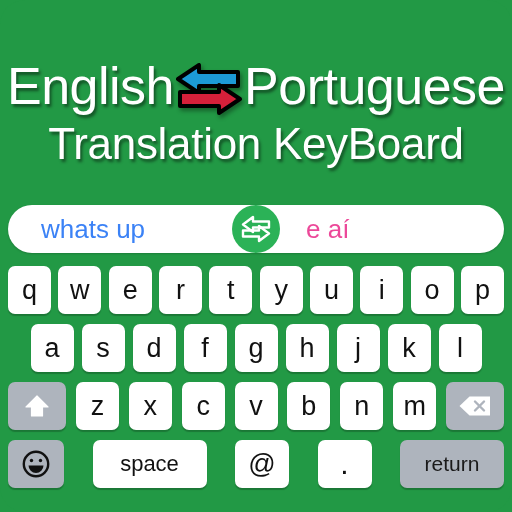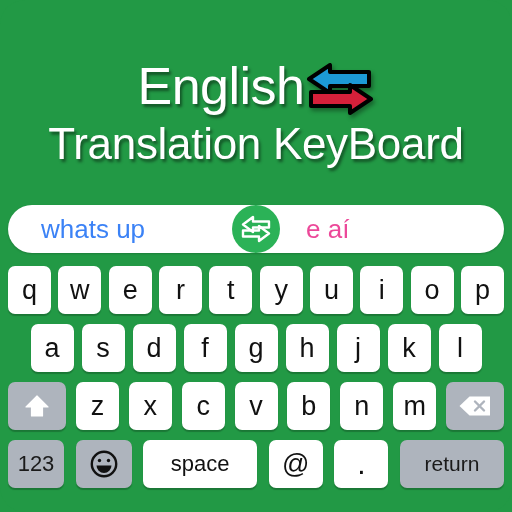--- a/index.html
+++ b/index.html
@@ -159,20 +159,21 @@
     <div class="title-line-1">
       <span class="title-word">English</span>
       <span class="swap-arrows-big">
         <svg viewBox="0 0 74 56" width="74" height="56" aria-hidden="true">
 
           <path d="M27 4 L27 11 L66 11 L66 25 L27 25 L27 32 L6 18 Z" fill="#1c9ad6" stroke="#000000" stroke-width="4" stroke-linejoin="round"></path>
 
           <path d="M47 24 L47 31 L8 31 L8 45 L47 45 L47 52 L68 38 Z" fill="#d6203a" stroke="#000000" stroke-width="4" stroke-linejoin="round"></path>
         </svg>
       </span>
+      <span class="title-word">Portuguese</span>
     </div>
     <div class="title-line-2">Translation KeyBoard</div>
   </div>
 
   <div class="translate-bar">
     <span class="src-text">whats up</span>
 
     <span class="swap-circle-btn">
       <span>
         <svg viewBox="0 0 34 30" width="34" height="30" aria-hidden="true">
@@ -233,21 +234,20 @@
         <span>
           <svg viewBox="0 0 34 22" width="34" height="22" aria-hidden="true">
             <path d="M11.5 1.5 L32 1.5 L32 20.5 L11.5 20.5 L1.5 11 Z" fill="#ffffff"></path>
             <path d="M17 6.5 L26 15.5 M26 6.5 L17 15.5" stroke="#aeb4bd" stroke-width="2.4" stroke-linecap="round"></path>
           </svg>
         </span>
       </div>
     </div>
 
     <div class="krow r4">
-      <div class="key gray fn-small">123</div>
       <div class="key gray fn-small">
         <span>
           <svg viewBox="0 0 30 30" width="30" height="30" aria-hidden="true">
             <circle cx="15" cy="15" r="12.2" fill="none" stroke="#111111" stroke-width="2.4"></circle>
             <circle cx="10.5" cy="11.5" r="1.7" fill="#111111"></circle>
             <circle cx="19.5" cy="11.5" r="1.7" fill="#111111"></circle>
             <path d="M7.5 16.5 L22.5 16.5 A7.5 7.5 0 0 1 7.5 16.5 Z" fill="#111111"></path>
           </svg>
         </span>
       </div>

